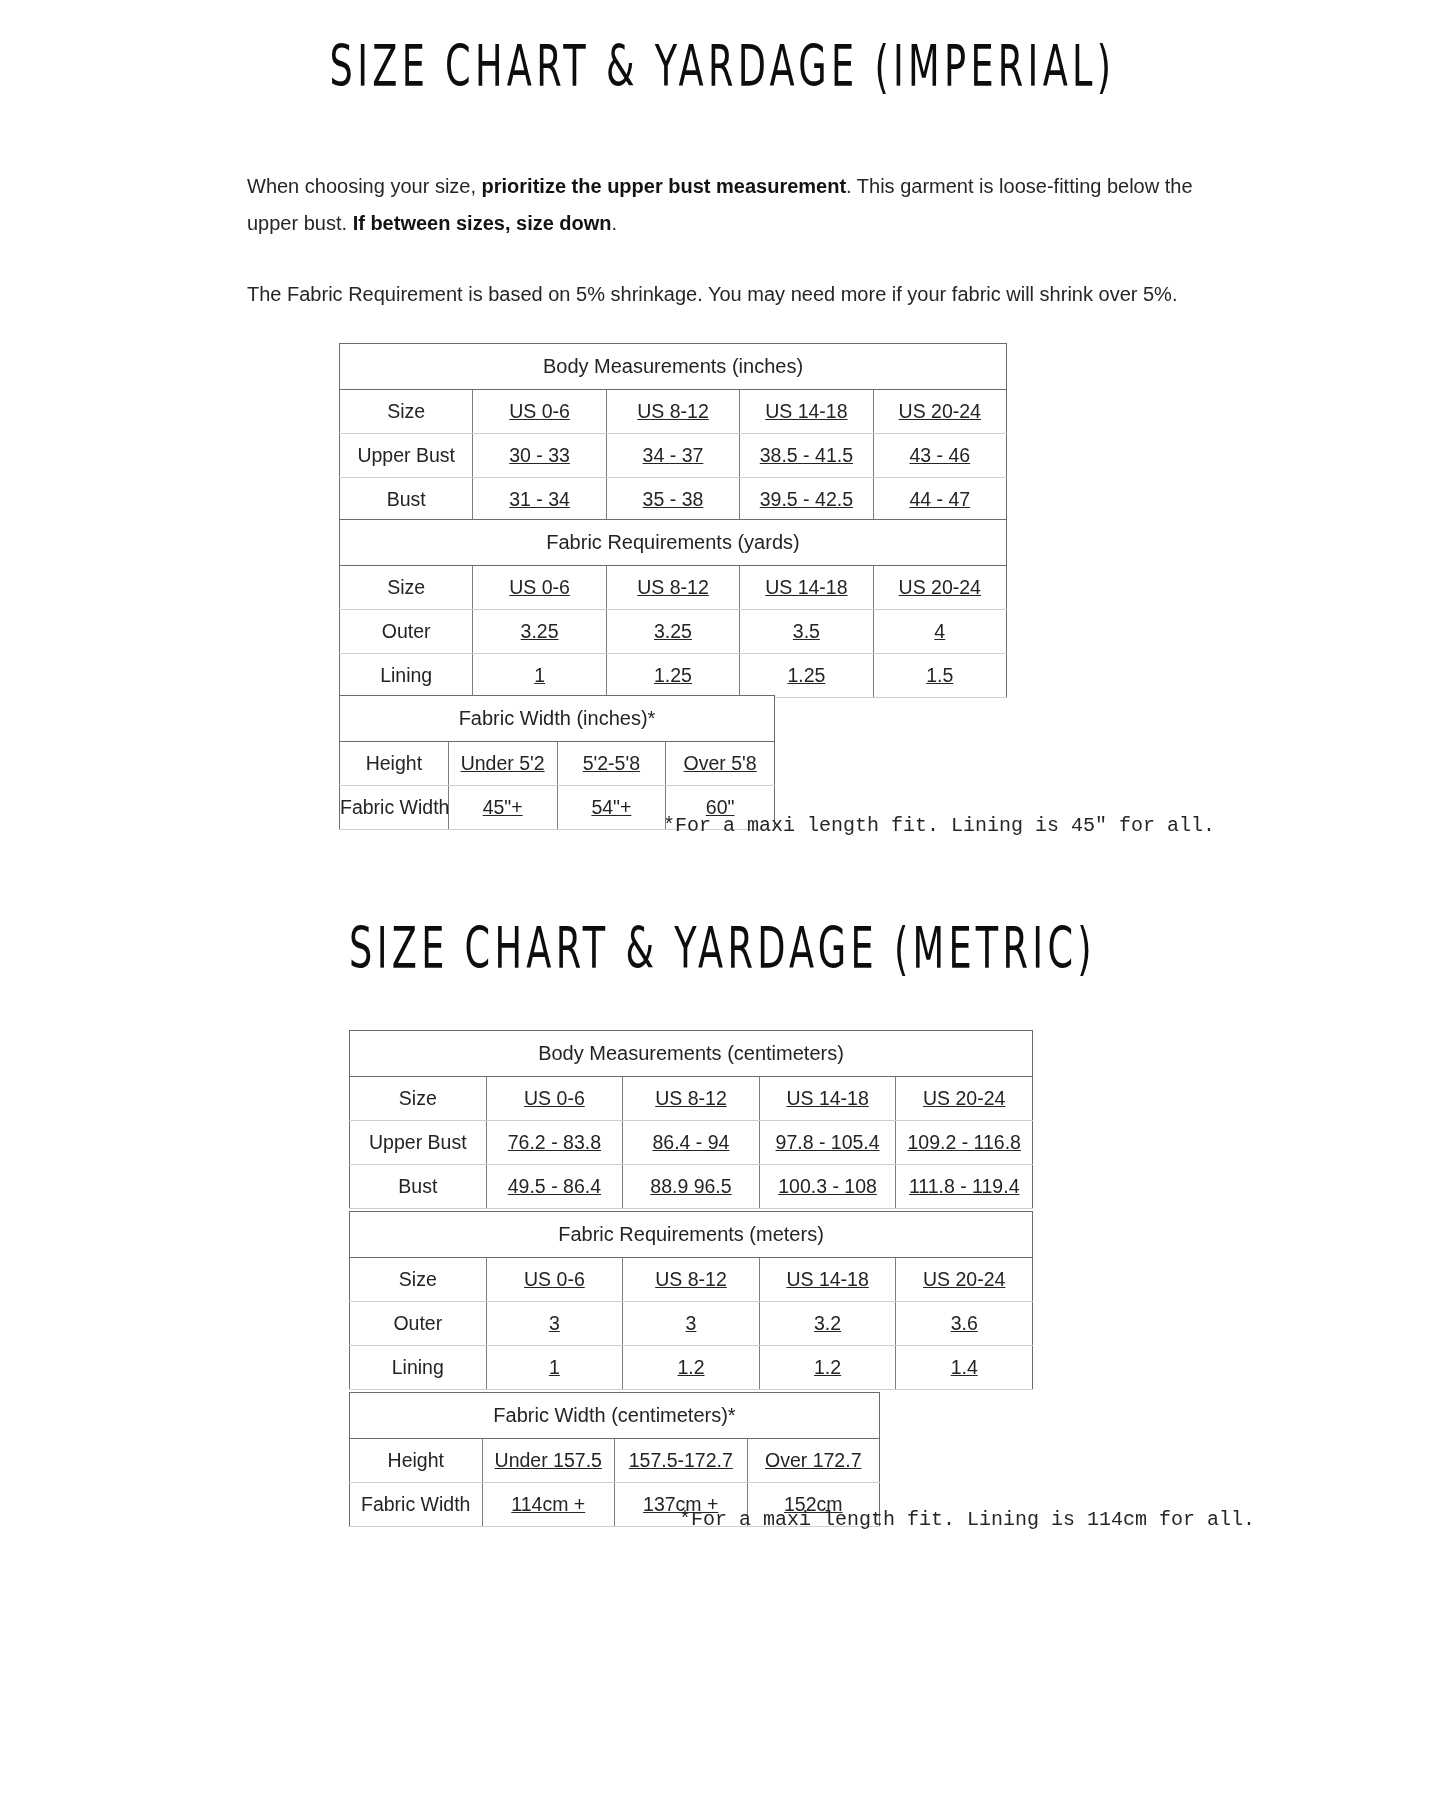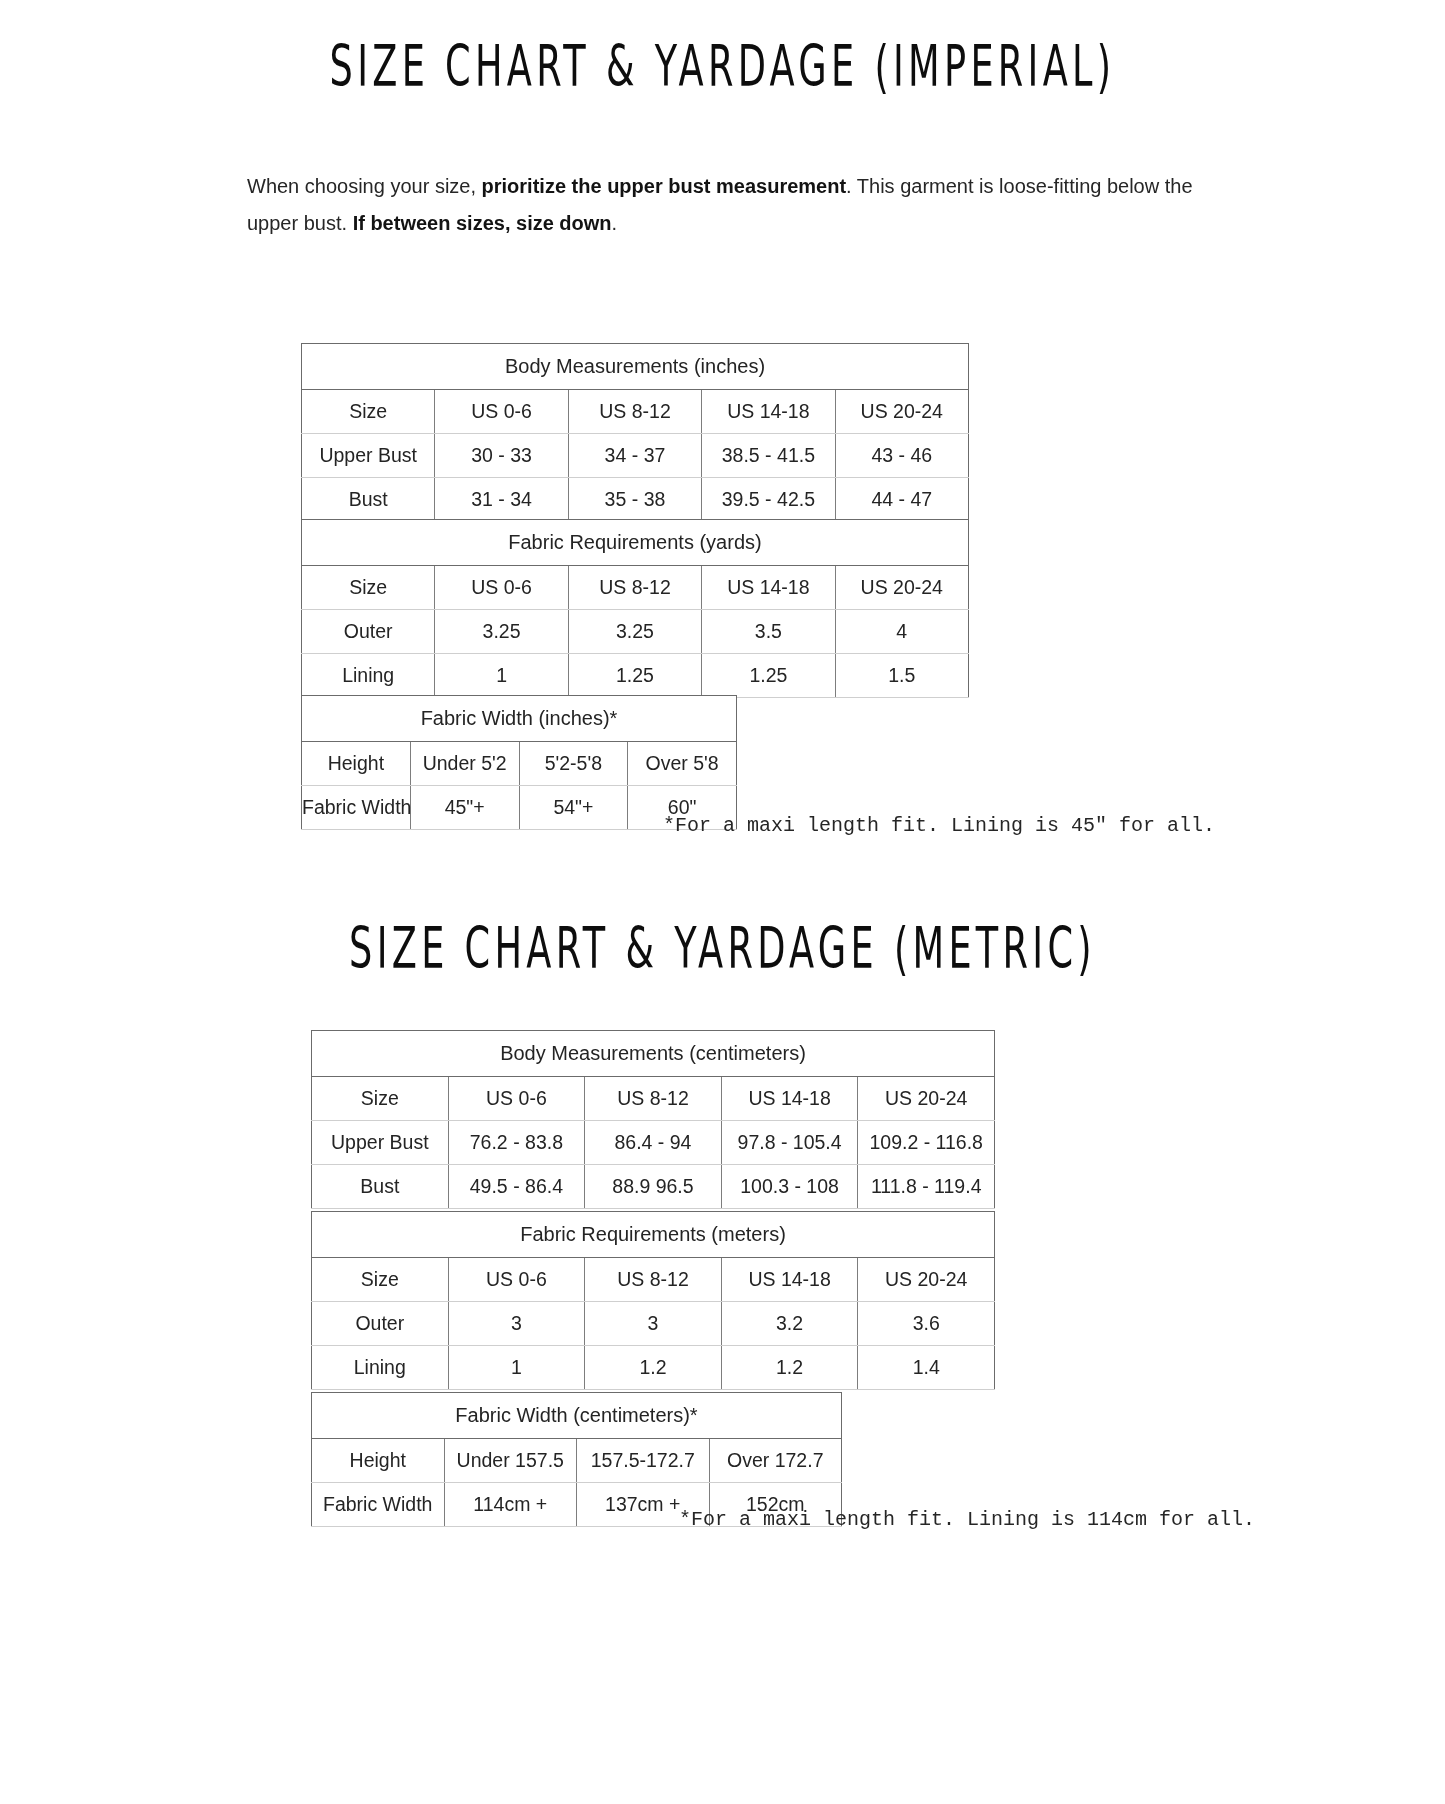--- a/index.html
+++ b/index.html
@@ -67,20 +67,21 @@
 
   
   .tbl {
     position: absolute;
     border-collapse: collapse;
     border: 1.5px solid #6b6b6b;
     background: #fff;
     font-size: 19.5px;
     color: #242424;
     table-layout: fixed;
+    margin-left: 38px;
   }
   .tbl td {
     border: 1px solid #cfcfcf;
     text-align: center;
     vertical-align: middle;
     padding: 0;
     height: 43px;
     font-weight: 400;
     white-space: nowrap;
   }
@@ -89,21 +90,21 @@
     border-bottom: 1.5px solid #6b6b6b;
     height: 45px;
     font-size: 20px;
   }
   .tbl tr.head-row td { border-top: none; }
   .tbl tr.head-row td,
   .tbl tr.data-row td {
     border-left: none;
     border-right: none;
   }
-  .tbl tr td.colstart { border-left: 1.2px solid #7d7d7d; }
+  .tbl tr td.colstart { border-left: 1.2px solid #7d7d7d; text-decoration: underline; }
 
   
   #tbl-body-imperial   { left: 301px; top: 343px;  width: 668px; }
   #tbl-fabric-imperial { left: 301px; top: 519px;  width: 668px; }
   #tbl-width-imperial  { left: 301px; top: 695px;  width: 436px; }
 
   
   #tbl-body-metric     { left: 311px; top: 1030px; width: 684px; }
   #tbl-fabric-metric   { left: 311px; top: 1211px; width: 684px; }
   #tbl-width-metric    { left: 311px; top: 1392px; width: 531px; }
@@ -121,20 +122,21 @@
 </style>
 </head>
 <body>
 
 <div class="page">
 
   <div class="doc-title title-1">SIZE CHART &amp; YARDAGE (IMPERIAL)</div>
 
   <div class="intro">
     <p><span>When choosing your size, </span><b>prioritize the upper bust measurement</b><span>. This garment is loose-fitting below the upper bust. </span><b>If between sizes, size down</b><span>.</span></p>
+    <p>The Fabric Requirement is based on 5% shrinkage. You may need more if your fabric will shrink over 5%.</p>
   </div>
 
   <table class="tbl" id="tbl-body-imperial">
     <tbody>
         <tr class="caption-row">
       <td colspan="5">Body Measurements (inches)</td>
     </tr>
     <tr class="head-row">
       <td style="width:134px">Size</td>
       <td class="colstart" style="width:133px">US 0-6</td>

